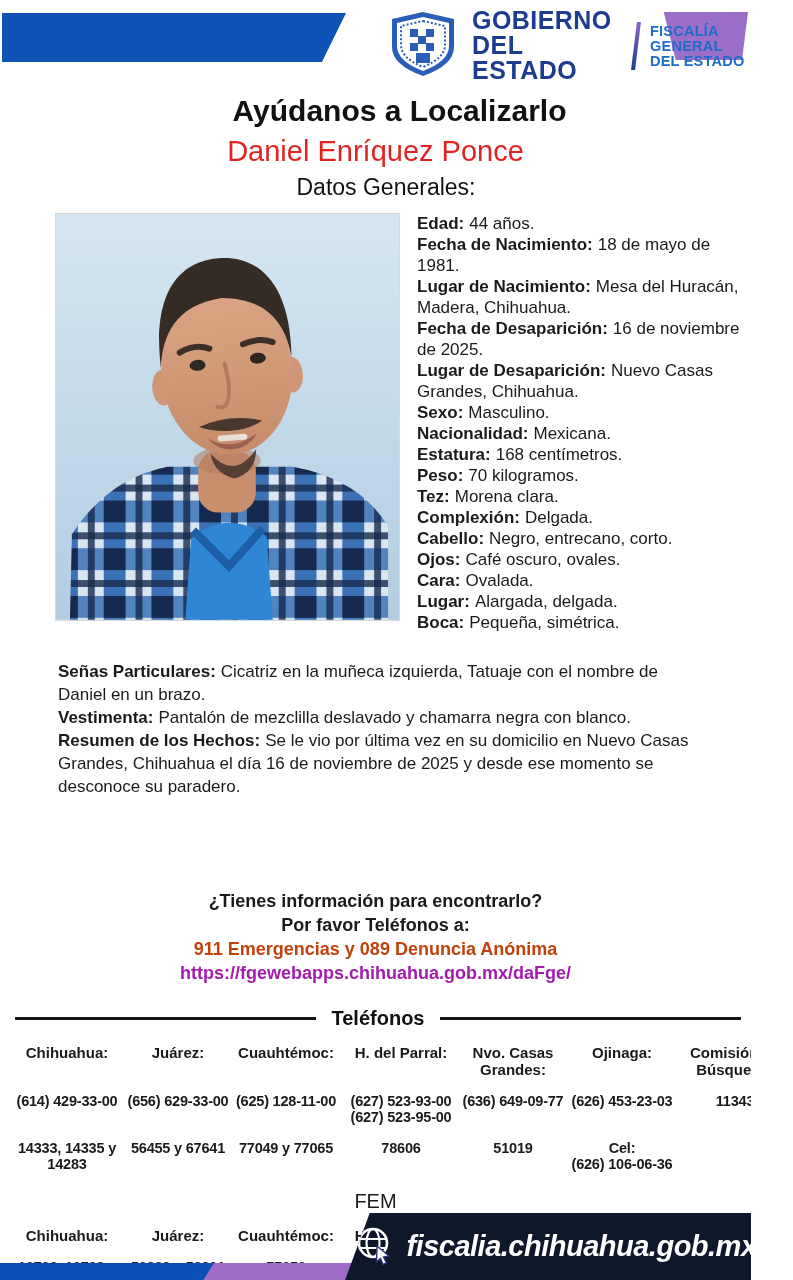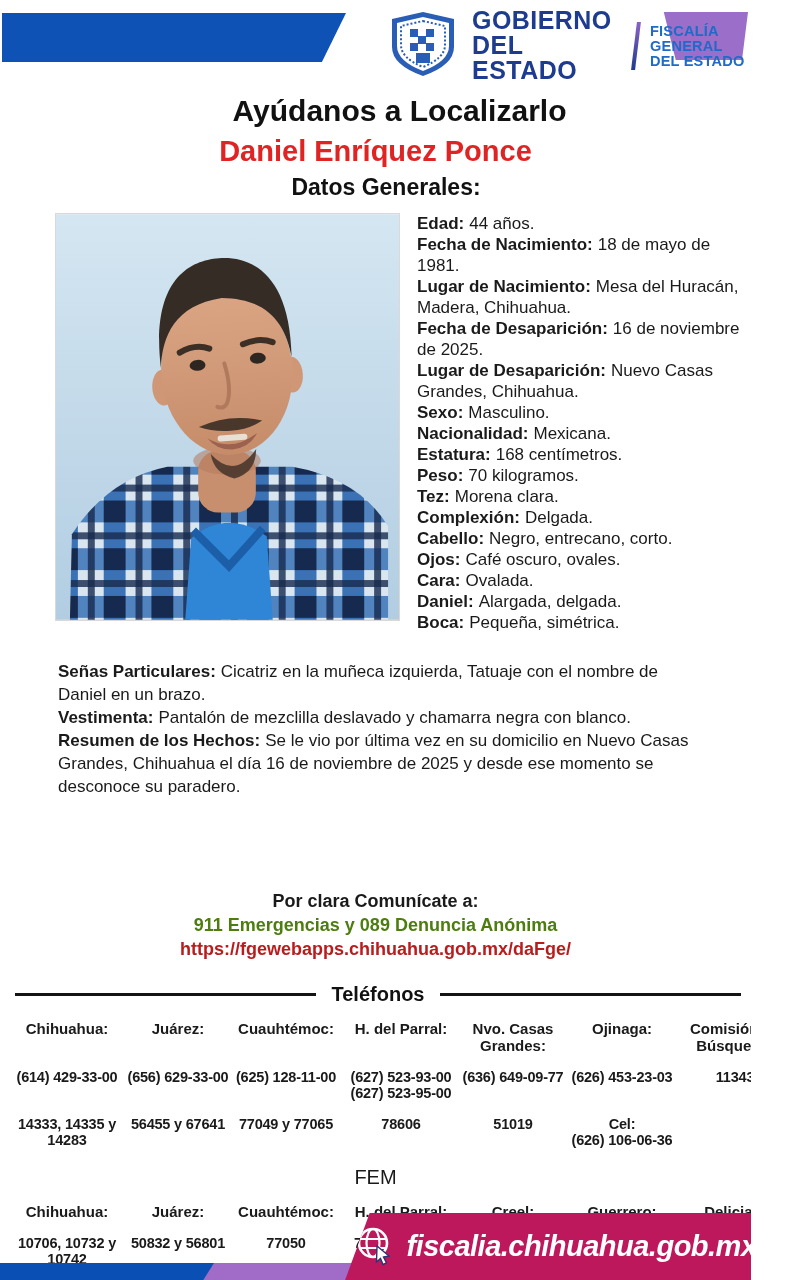--- a/index.html
+++ b/index.html
@@ -15,57 +15,57 @@
   .gov-text{margin-left:12px;color:#1e3c8f;font-weight:700;font-size:26px;line-height:25px;
             letter-spacing:.5px;transform:scaleX(.96);transform-origin:left;}
   .logo-slash{width:6px;height:48px;margin:0 12px 0 16px;transform:skewX(-7deg);
               background:linear-gradient(#8a63c4,#1e3c8f);}
   .fge-text{color:#1e6bc8;font-weight:700;font-size:15.5px;line-height:15px;letter-spacing:.2px;
             transform:scaleX(.94);transform-origin:left;}
 
   
   .content{padding-top:94px;}
   .title{ text-align:center;font-size:30px;font-weight:700;color:#111;padding-left:48px;}
-  .person-name{text-align:center;font-size:29px;font-weight:700;color:#e02424;margin-top:7px;}
-  .section-heading{text-align:center;font-size:23px;font-weight:700;color:#111;margin-top:6px;margin-left:21px;}
+  .person-name{text-align:center;font-size:29px;font-weight:400;color:#e02424;margin-top:7px;}
+  .section-heading{text-align:center;font-size:23px;font-weight:400;color:#111;margin-top:6px;margin-left:21px;}
 
   
   .main{display:flex;margin:12px 0 0 55px;}
   .photo-frame{width:345px;height:408px;border:1px solid #d9d9d9;box-sizing:border-box;flex:none;}
   .details{margin-left:17px;width:366px;font-size:17px;line-height:21px;}
   .detail-row .lbl{font-weight:700;margin-right:5px;}
 
   
   .notes{margin:27px 55px 0 58px;font-size:17px;line-height:23px;}
   .notes .lbl{font-weight:700;margin-right:5px;}
 
   
   .contact{margin-top:92px;text-align:center;font-weight:700;font-size:18px;line-height:23px;}
   .contact div{margin-bottom:1px;}
-  .contact .hotlines{color:#4d7c0f;}
-  .contact .report-url{color:#b91c1c;display:inline-block;cursor:pointer;}
+  .contact .hotlines{color:#c2410c;}
+  .contact .report-url{color:#a21caf;display:inline-block;cursor:pointer;}
 
   
   .tel-title-row{display:flex;align-items:center;margin:22px 10px 0 15px;}
   .tel-line{flex:1;height:3px;background:#141414;}
   .tel-title{margin:0 16px;font-size:20px;font-weight:700;color:#111;}
   .grid7{display:grid;grid-template-columns:118px 104px 112px 118px 106px 112px 114px;
          margin-left:8px;align-items:start;}
   .cell{text-align:center;white-space:pre-line;}
   .hdr .cell{font-weight:700;font-size:15px;}
   .vals .cell{font-weight:700;font-size:14.5px;letter-spacing:-.2px;}
   .hdr{margin-top:14px;}
   .vals{margin-top:15px;}
   .fem-title{text-align:center;font-size:20px;font-weight:400;margin-top:18px;}
 
   
   .strip-purple{position:absolute;left:196px;bottom:0;width:230px;height:17px;background:#a06cc8;z-index:1;}
   .strip-blue{position:absolute;left:0;bottom:0;width:214px;height:17px;background:#0a50b4;z-index:2;
               clip-path:polygon(0 0,100% 0,95% 100%,0 100%);}
-  .footer-navy{position:absolute;right:0;bottom:0;width:410px;height:67px;background:#be185d;z-index:3;
+  .footer-navy{position:absolute;right:0;bottom:0;width:410px;height:67px;background:#0f172a;z-index:3;
                clip-path:polygon(7% 0,100% 0,100% 100%,1% 100%);
                display:flex;align-items:center;justify-content:center;padding-left:18px;box-sizing:border-box;}
   .site-text{color:#fff;font-size:29px;font-weight:700;font-style:italic;letter-spacing:-.5px;margin-left:11px;}
 </style>
 </head>
 <body>
 
 <div class="page">
 
   <div class="bar-left"></div>
@@ -155,33 +155,34 @@
         <div class="detail-row"><span class="lbl">Lugar de Desaparición:</span><span>Nuevo Casas Grandes, Chihuahua.</span></div>
         <div class="detail-row"><span class="lbl">Sexo:</span><span>Masculino.</span></div>
         <div class="detail-row"><span class="lbl">Nacionalidad:</span><span>Mexicana.</span></div>
         <div class="detail-row"><span class="lbl">Estatura:</span><span>168 centímetros.</span></div>
         <div class="detail-row"><span class="lbl">Peso:</span><span>70 kilogramos.</span></div>
         <div class="detail-row"><span class="lbl">Tez:</span><span>Morena clara.</span></div>
         <div class="detail-row"><span class="lbl">Complexión:</span><span>Delgada.</span></div>
         <div class="detail-row"><span class="lbl">Cabello:</span><span>Negro, entrecano, corto.</span></div>
         <div class="detail-row"><span class="lbl">Ojos:</span><span>Café oscuro, ovales.</span></div>
         <div class="detail-row"><span class="lbl">Cara:</span><span>Ovalada.</span></div>
-        <div class="detail-row"><span class="lbl">Daniel:</span><span>Alargada, delgada.</span></div>
+        <div class="detail-row"><span class="lbl">Lugar:</span><span>Alargada, delgada.</span></div>
         <div class="detail-row"><span class="lbl">Boca:</span><span>Pequeña, simétrica.</span></div>
       </div>
     </div>
 
     <div class="notes">
       <span class="lbl">Señas Particulares:</span><span>Cicatriz en la muñeca izquierda, Tatuaje con el nombre de Daniel en un brazo.</span><br>
       <span class="lbl">Vestimenta:</span><span>Pantalón de mezclilla deslavado y chamarra negra con blanco.</span><br>
       <span class="lbl">Resumen de los Hechos:</span><span>Se le vio por última vez en su domicilio en Nuevo Casas Grandes, Chihuahua el día 16 de noviembre de 2025 y desde ese momento se desconoce su paradero.</span>
     </div>
 
     <div class="contact">
-      <div>Por clara Comunícate a:</div>
+      <div>¿Tienes información para encontrarlo?</div>
+      <div>Por favor Teléfonos a:</div>
       <div class="hotlines">911 Emergencias y 089 Denuncia Anónima</div>
       <div><span class="report-url">https://fgewebapps.chihuahua.gob.mx/daFge/</span></div>
     </div>
 
     <div class="tel-title-row">
       <span class="tel-line"></span>
       <span class="tel-title">Teléfonos</span>
       <span class="tel-line"></span>
     </div>
     <div class="grid7 hdr">

